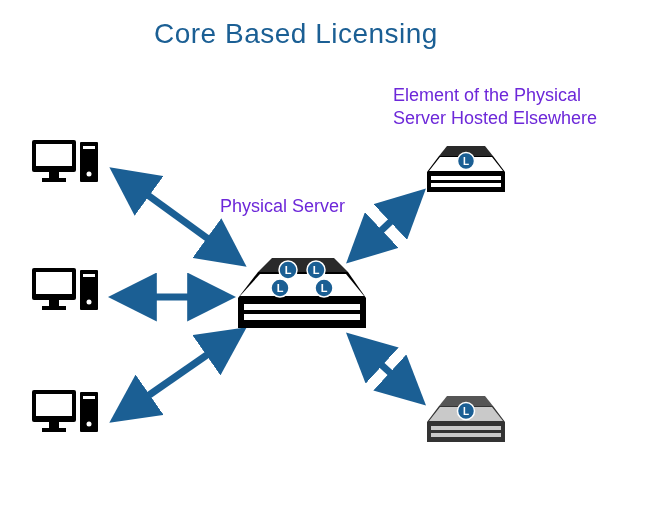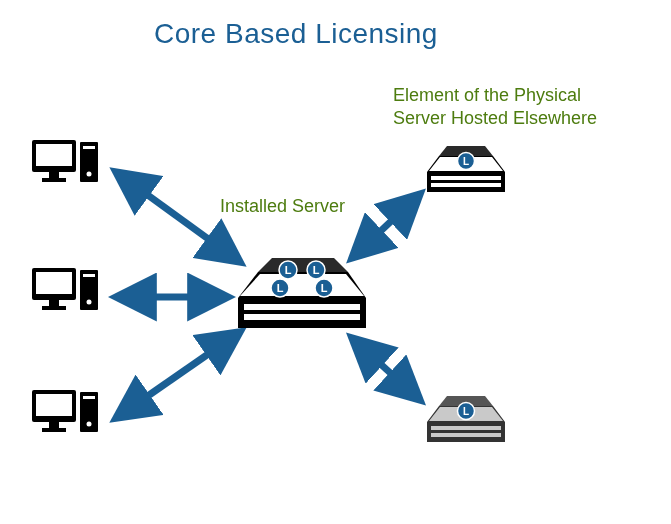--- a/index.html
+++ b/index.html
@@ -21,42 +21,42 @@
     left: 125px;
     top: 18px;
     font-size: 28px;
     font-weight: 400;
     color: #1b5f94;
     letter-spacing: 0.5px;
     margin-left: 29px;
   }
   .caption {
     position: absolute;
-    color: #4d7c0f;
+    color: #6d28d9;
     font-size: 18px;
     font-weight: 400;
     line-height: 1.25;
   }
   svg.overlay {
     position: absolute;
     left: 0;
     top: 0;
     width: 671px;
     height: 524px;
     pointer-events: none;
   }
 </style>
 </head>
 <body>
 
 <div class="stage">
 
   <div class="title">Core Based Licensing</div>
 
-  <div class="caption" style="left:220px; top:195px;">Installed Server</div>
+  <div class="caption" style="left:220px; top:195px;">Physical Server</div>
 
   <div class="caption" style="left:393px; top:84px; width:240px;">Element of the Physical Server Hosted Elsewhere</div>
 
 
   <svg class="overlay" viewBox="0 0 671 524">
     <defs>
       <marker id="arrowEnd" viewBox="0 0 12 12" refX="10" refY="6" markerWidth="7" markerHeight="7" orient="auto-start-reverse">
         <path d="M0,0 L12,6 L0,12 Z" fill="#1b5f94"></path>
       </marker>
       <marker id="arrowStart" viewBox="0 0 12 12" refX="2" refY="6" markerWidth="7" markerHeight="7" orient="auto">

